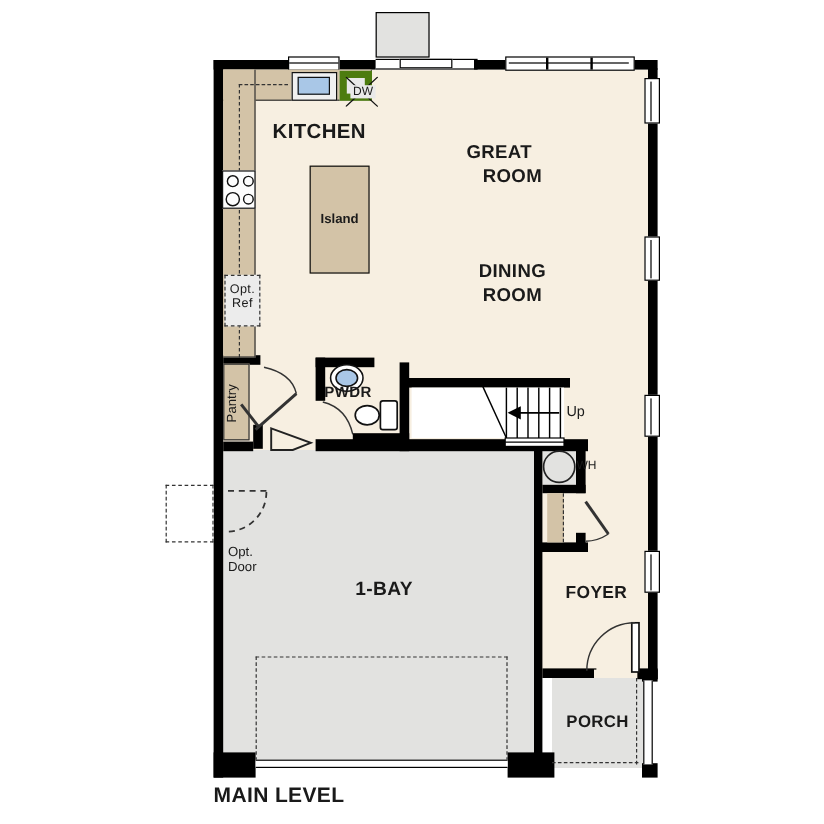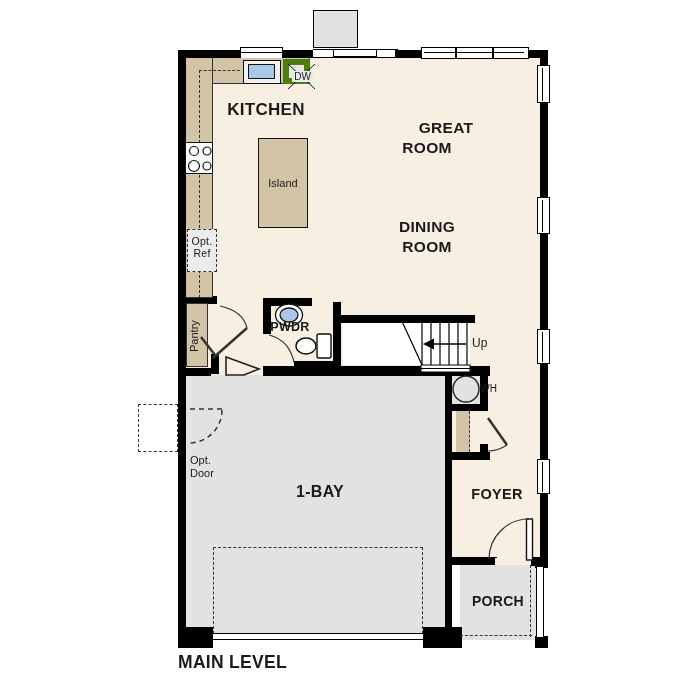--- a/index.html
+++ b/index.html
@@ -106,21 +106,21 @@
       <circle cx="21" cy="23" r="4" fill="none" stroke="#111" stroke-width="1.2"></circle>
     </svg>
   </div>
 
   <div class="abs dashedbox" style="left:187px;top:229px;width:30px;height:43px;background:#ececec;">
     <div class="lbl small" style="margin-top:6px;font-size:10.5px;">Opt.</div>
     <div class="lbl small" style="font-size:10.5px;">Ref</div>
   </div>
 
   <div class="abs tan" style="left:258px;top:138px;width:50px;height:90px;border:1.5px solid #111;display:flex;align-items:center;justify-content:center;">
-    <span style="font-size:11px;">Island</span>
+    <span style="font-size:11px;font-weight:bold;">Island</span>
   </div>
 
   <div class="abs tan" style="left:186px;top:303px;width:22px;height:64px;border:1px solid #333;">
     <div style="position:absolute;left:1px;top:5px;width:18px;height:54px;font-size:11px;writing-mode:vertical-rl;transform:rotate(180deg);text-align:center;">Pantry</div>
   </div>
 
   <div class="abs tan" style="left:456px;top:411px;width:14px;height:41px;"></div>
   <div class="abs" style="left:469px;top:411px;width:0;height:41px;border-left:1.5px dashed #333;"></div>
 
   <div class="abs dashedbox" style="left:138px;top:404px;width:40px;height:48px;background:#fff;"></div>
@@ -191,21 +191,21 @@
       <path d="M 529,519 A 40 40 0 0 0 489,559" fill="none" stroke="#333" stroke-width="1.2"></path>
     </g>
     <g stroke="#333" stroke-dasharray="5,4">
       <line x1="190" y1="409" x2="222" y2="409" stroke-width="1.5"></line>
       <path d="M 222,410 A 33 33 0 0 1 189,443" fill="none" stroke-width="1.5"></path>
     </g>
   </svg>
 
   <div class="abs lbl" style="left:206px;top:101px;width:120px;font-size:17px;">KITCHEN</div>
 
-  <div class="abs lbl" style="left:396px;top:119px;width:100px;font-size:15.5px;">GREAT</div>
+  <div class="abs lbl" style="left:366px;top:119px;width:100px;font-size:15.5px;">GREAT</div>
   <div class="abs lbl" style="left:377px;top:139px;width:100px;font-size:15.5px;">ROOM</div>
 
   <div class="abs lbl" style="left:377px;top:218px;width:100px;font-size:15.5px;">DINING</div>
   <div class="abs lbl" style="left:377px;top:238px;width:100px;font-size:15.5px;">ROOM</div>
 
   <div class="abs lbl" style="left:264px;top:321px;width:52px;font-size:12.5px;">PWDR</div>
 
   <div class="abs small" style="left:472px;top:336px;width:30px;font-size:12px;">Up</div>
 
   <div class="abs small" style="left:453px;top:383px;width:44px;font-size:10px;text-align:right;">WH</div>

